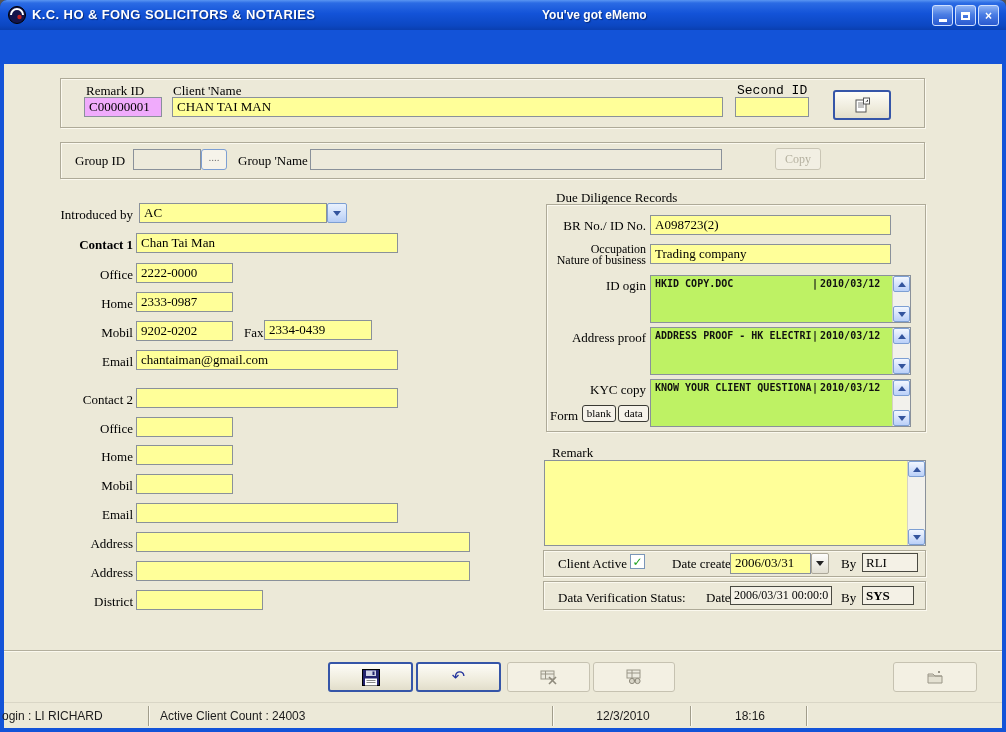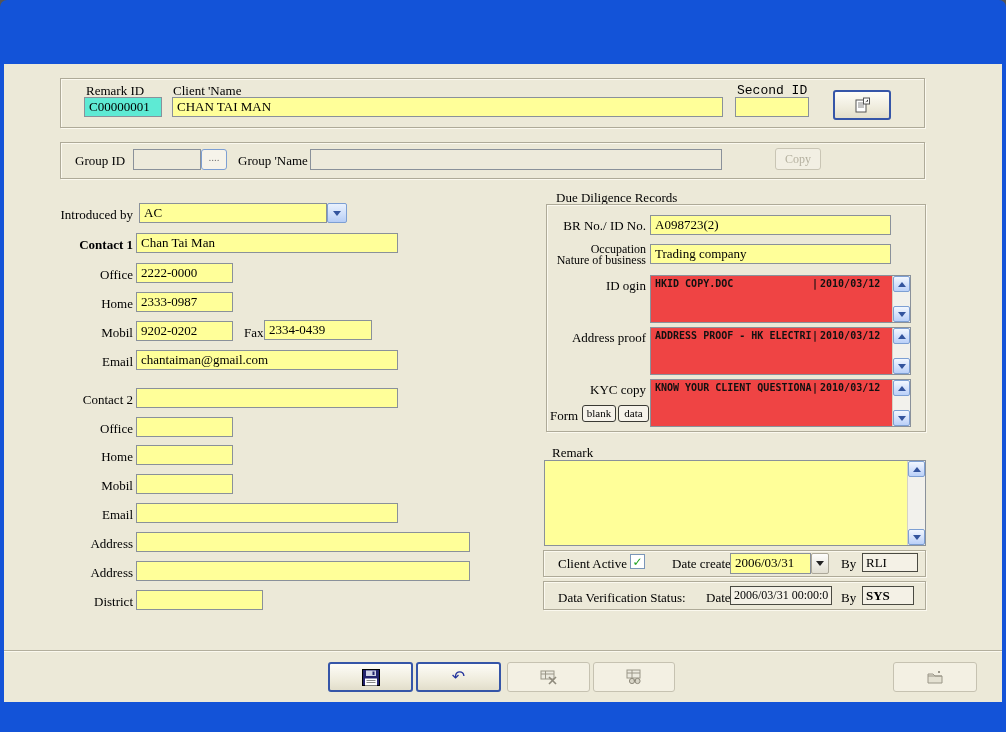--- a/index.html
+++ b/index.html
@@ -20,29 +20,29 @@
   .glyph-max{width:9px;height:8px;border:2px solid #fff;border-top-width:3px;}
   
   .pagehead{position:absolute;left:4px;top:30px;width:998px;height:34px;background:#c9c6c2;}
   .pagehead .ptitle{position:absolute;left:0;width:998px;top:6px;text-align:center;color:#00007e;font:bold 19px "Liberation Serif",serif;}
   
   .main{position:absolute;left:4px;top:64px;width:998px;height:638px;background:#ece9d8;}
   .gbox{position:absolute;border:1px solid #aeaa98;box-shadow:1px 1px 0 #fbf9ef, inset 1px 1px 0 #fbf9ef;}
   .lbl{position:absolute;font:13px "Liberation Serif",serif;color:#000;white-space:nowrap;}
   .lbl.r{text-align:right;}
   .fld{position:absolute;background:#ffff99;border:1px solid #8a919a;font:13px "Liberation Serif",serif;color:#000;padding:1px 4px 0 4px;overflow:hidden;white-space:nowrap;}
-  .fld.gray{background:#5eead4;}
+  .fld.gray{background:#f0abfc;}
   .fld.beige{background:#edeadb;}
   .boxfld{position:absolute;background:#f4f1e6;border:1px solid #4a4a42;font:13px "Liberation Serif",serif;padding:1px 3px 0 3px;overflow:hidden;white-space:nowrap;}
   .combo-arrow{position:absolute;width:20px;height:20px;border:1px solid #7d9fd3;border-radius:2px;
     background:linear-gradient(180deg,#e9f1fd 0%,#cfdffa 55%,#b6cdf6 100%);display:flex;align-items:center;justify-content:center;}
   .tri-dn-b{width:0;height:0;border-left:4px solid transparent;border-right:4px solid transparent;border-top:5px solid #33549e;}
   .tri-up-b{width:0;height:0;border-left:4px solid transparent;border-right:4px solid transparent;border-bottom:5px solid #33549e;}
   .tri-dn-k{width:0;height:0;border-left:4px solid transparent;border-right:4px solid transparent;border-top:5px solid #222;}
-  .listbox{position:absolute;background:#ef4444;border:1px solid #8a919a;}
+  .listbox{position:absolute;background:#bef264;border:1px solid #8a919a;}
   .lb-row{display:flex;align-items:center;padding:2px 0 0 4px;font:bold 10px "DejaVu Sans Mono",monospace;color:#111;}
   .lb-doc{width:157px;overflow:hidden;white-space:pre;}
   .lb-date{margin-left:2px;white-space:pre;}
   .lb-end{margin-left:8px;}
   .vscroll{position:absolute;top:0;right:0;width:18px;height:100%;background:#f2f1ec;border-left:1px solid #d5d2c4;display:flex;flex-direction:column;justify-content:space-between;}
   .sbtn{width:100%;height:16px;border:1px solid #7d9fd3;border-radius:2px;
     background:linear-gradient(180deg,#f2f7ff 0%,#d4e1fb 55%,#bad0f8 100%);display:flex;align-items:center;justify-content:center;}
   .smallbtn{position:absolute;background:#f6f3ea;border:1px solid #3a3a34;border-radius:3px;font:11px "Liberation Serif",serif;text-align:center;padding-top:1px;}
   .toolbtn{position:absolute;height:30px;border-radius:3px;display:flex;align-items:center;justify-content:center;}
   .toolbtn.on{border:2px solid #3555a8;background:linear-gradient(180deg,#fdfcf7 0%,#efecdd 60%,#e2decb 100%);}
@@ -52,20 +52,40 @@
   .statusbar{position:absolute;left:4px;top:702px;width:998px;height:26px;background:#ece9d8;border-top:1px solid #d9d6c6;font:12px "Liberation Sans",sans-serif;color:#1c1c1c;}
   .sb-text{position:absolute;top:6px;white-space:nowrap;}
   .sb-div{position:absolute;top:3px;height:20px;width:0;border-left:1px solid #a19d8b;border-right:1px solid #fbf9ef;}
   .chk{position:absolute;width:15px;height:15px;background:#fff;border:1px solid #7a96b8;display:flex;align-items:center;justify-content:center;color:#1ca21c;font:bold 12px "DejaVu Sans",sans-serif;}
 </style>
 </head>
 <body>
 
 <div class="win">
 
+  <div class="titlebar">
+    <svg class="tb-icon" viewBox="0 0 20 20">
+      <circle cx="10" cy="10" r="8.5" fill="#14144a" stroke="#000"></circle>
+      <path d="M4 10 a6 6 0 0 1 12 0" fill="none" stroke="#fff" stroke-width="2"></path>
+      <circle cx="12.5" cy="12" r="2.2" fill="#c22222"></circle>
+    </svg>
+    <span class="tb-title">K.C. HO &amp; FONG SOLICITORS &amp; NOTARIES</span>
+    <span class="tb-ememo">You've got eMemo</span>
+    <div class="tb-btns">
+      <div class="tb-btn">
+          <span class="glyph-min"></span>
+        </div>
+      <div class="tb-btn">
+          <span class="glyph-max"></span>
+        </div>
+      <div class="tb-btn">
+          <span>×</span>
+        </div>
+    </div>
+  </div>
 
 
   <div class="main">
 
     <div class="gbox" style="left:56px;top:14px;width:865px;height:50px;"></div>
     <div class="lbl" style="left:82px;top:19px;">Remark ID</div>
     <div class="fld gray" style="left:80px;top:33px;width:78px;height:20px;">C00000001</div>
     <div class="lbl" style="left:169px;top:19px;">Client 'Name</div>
     <div class="fld" style="left:168px;top:33px;width:551px;height:20px;">CHAN TAI MAN</div>
     <div class="lbl" style="left:733px;top:19px;font-family:Liberation Mono, monospace;">Second ID</div>
@@ -277,14 +297,24 @@
 
     <div class="toolbtn off" style="left:889px;top:598px;width:84px;">
       <svg width="18" height="15" viewBox="0 0 18 15">
         <path d="M2 4 h5 l2 2 h7 v7 h-14 z" fill="#e4e1d2" stroke="#9a9688"></path>
         <path d="M2 6 h14" stroke="#9a9688"></path>
         <path d="M12 3 l2 -2 m0 2 l-2 -2" stroke="#9a9688"></path>
       </svg>
     </div>
   </div>
 
+  <div class="statusbar">
+    <span class="sb-text" style="left:-2px;">ogin : LI RICHARD</span>
+    <div class="sb-div" style="left:144px;"></div>
+    <span class="sb-text" style="left:156px;">Active Client Count : 24003</span>
+    <div class="sb-div" style="left:548px;"></div>
+    <span class="sb-text" style="left:552px;width:134px;text-align:center;">12/3/2010</span>
+    <div class="sb-div" style="left:686px;"></div>
+    <span class="sb-text" style="left:690px;width:112px;text-align:center;">18:16</span>
+    <div class="sb-div" style="left:802px;"></div>
+  </div>
 
 </div>
 
 </body></html>

